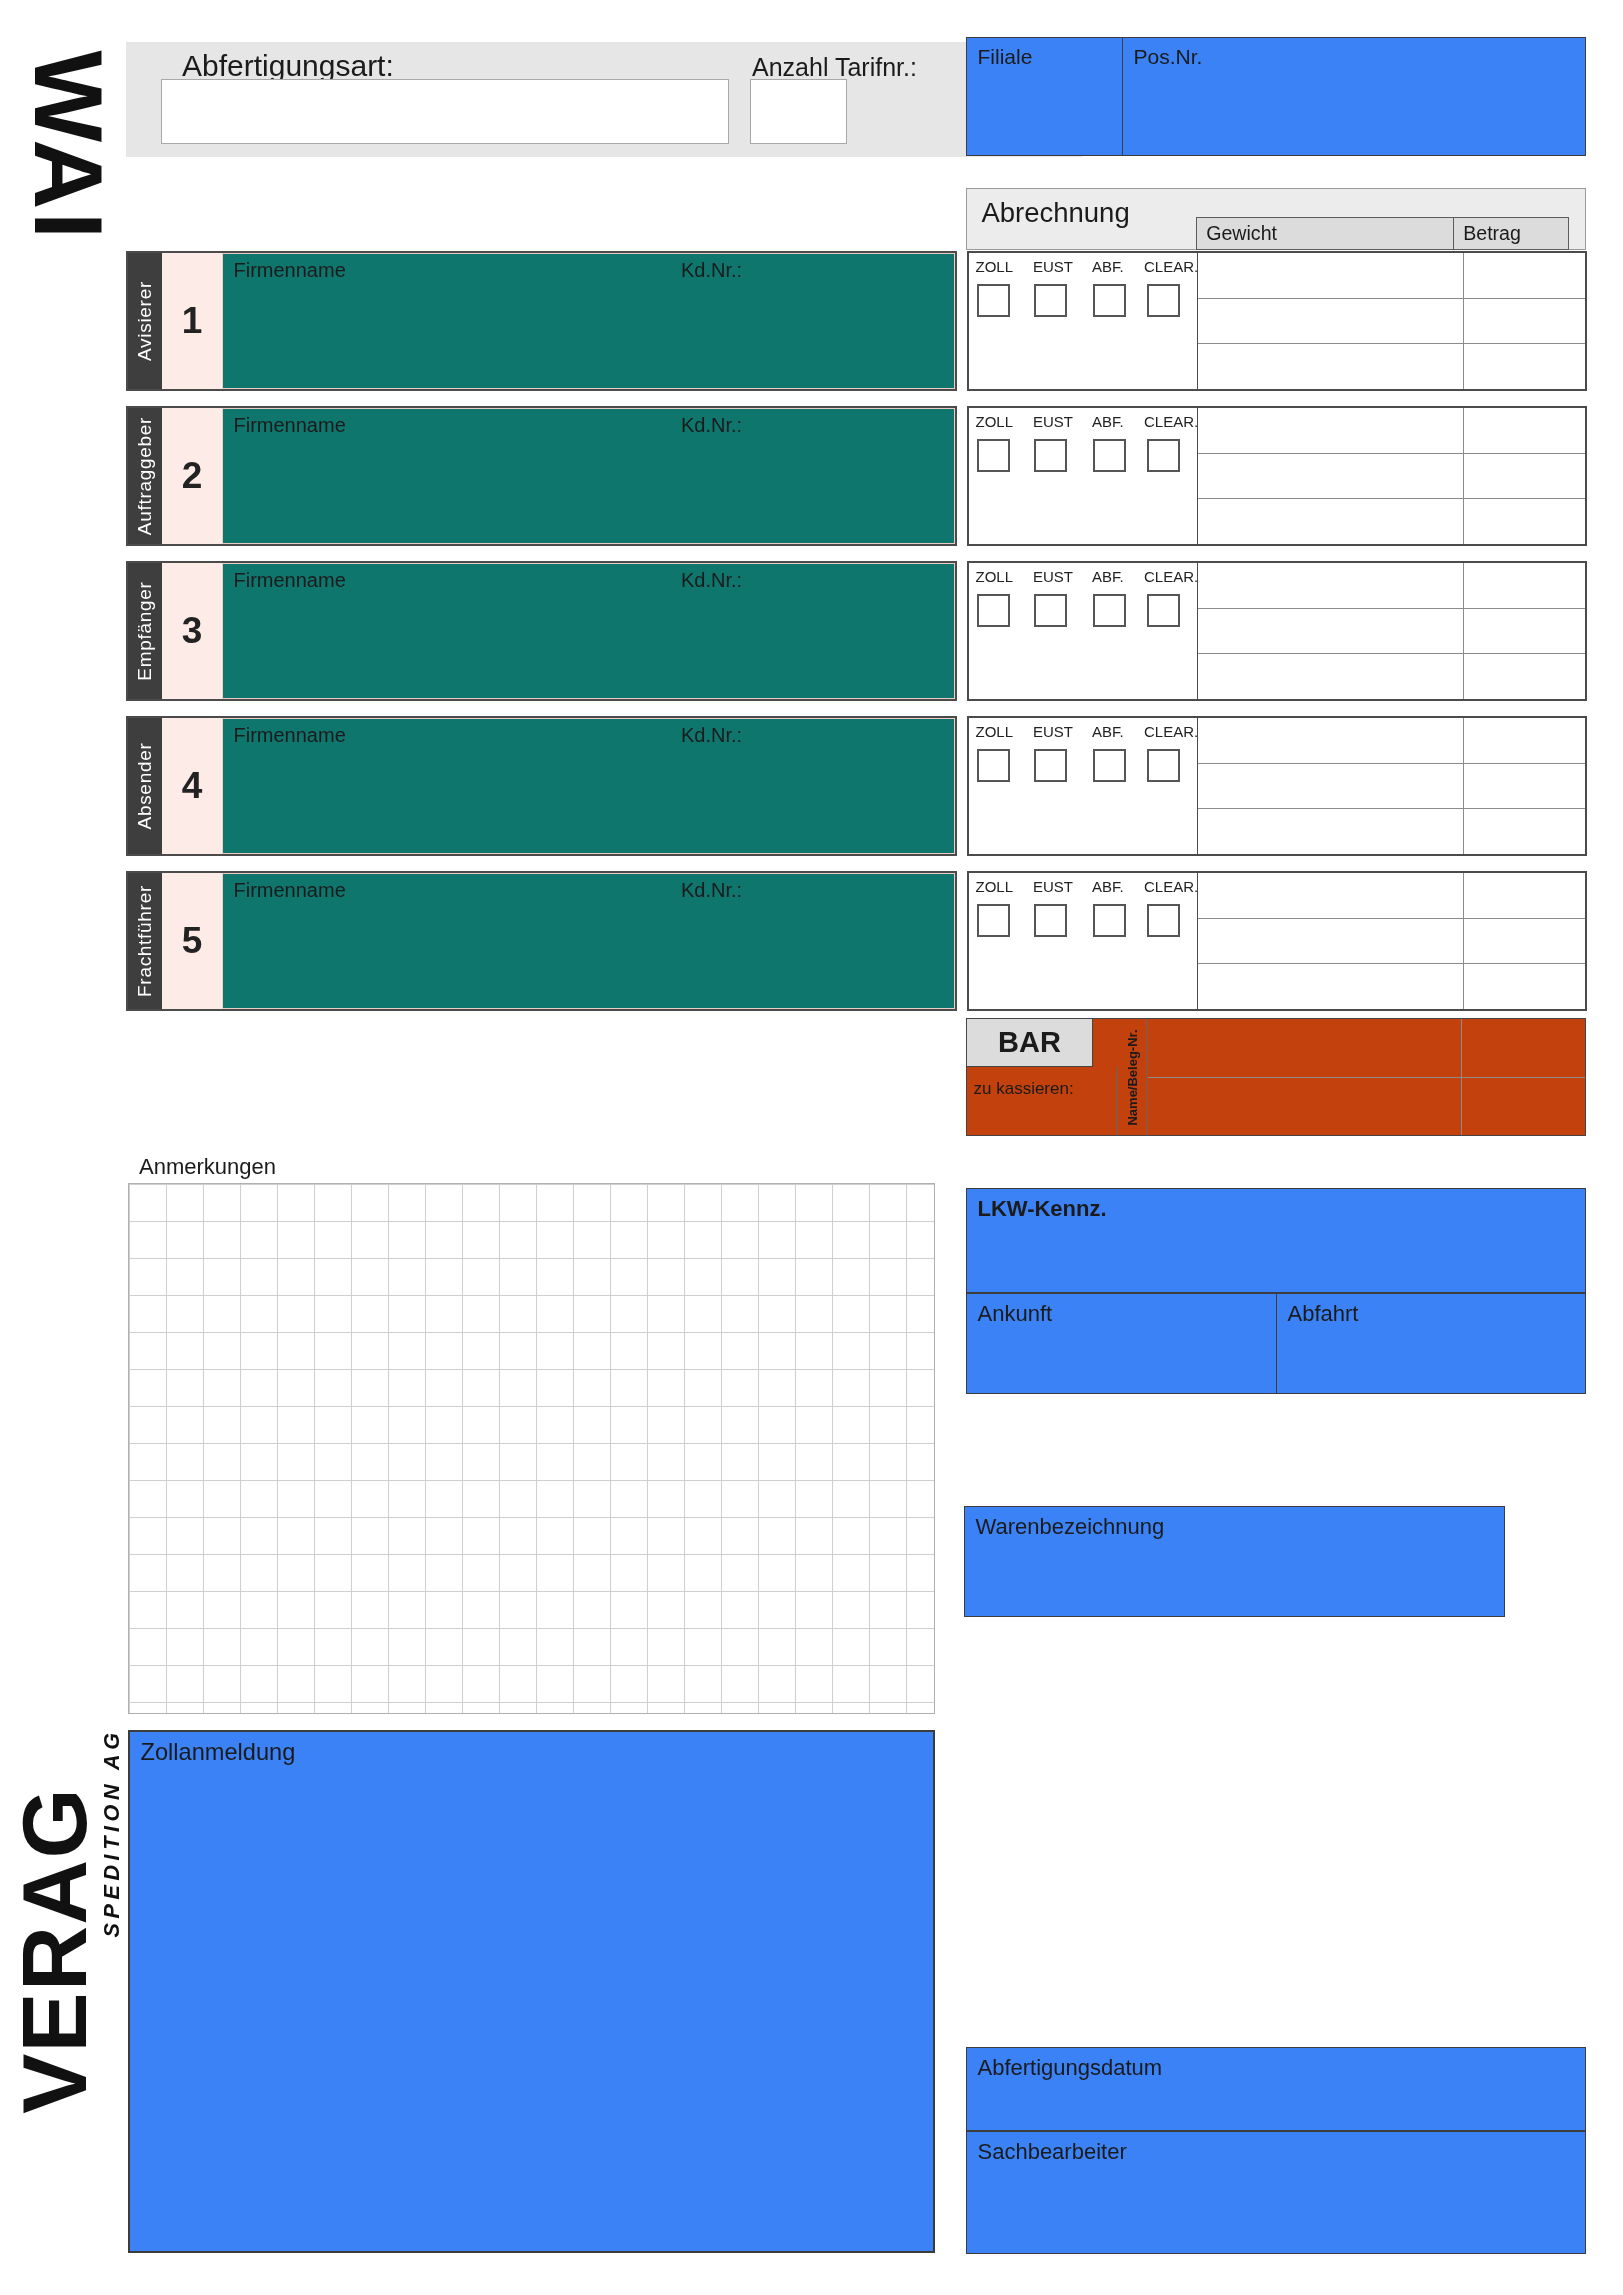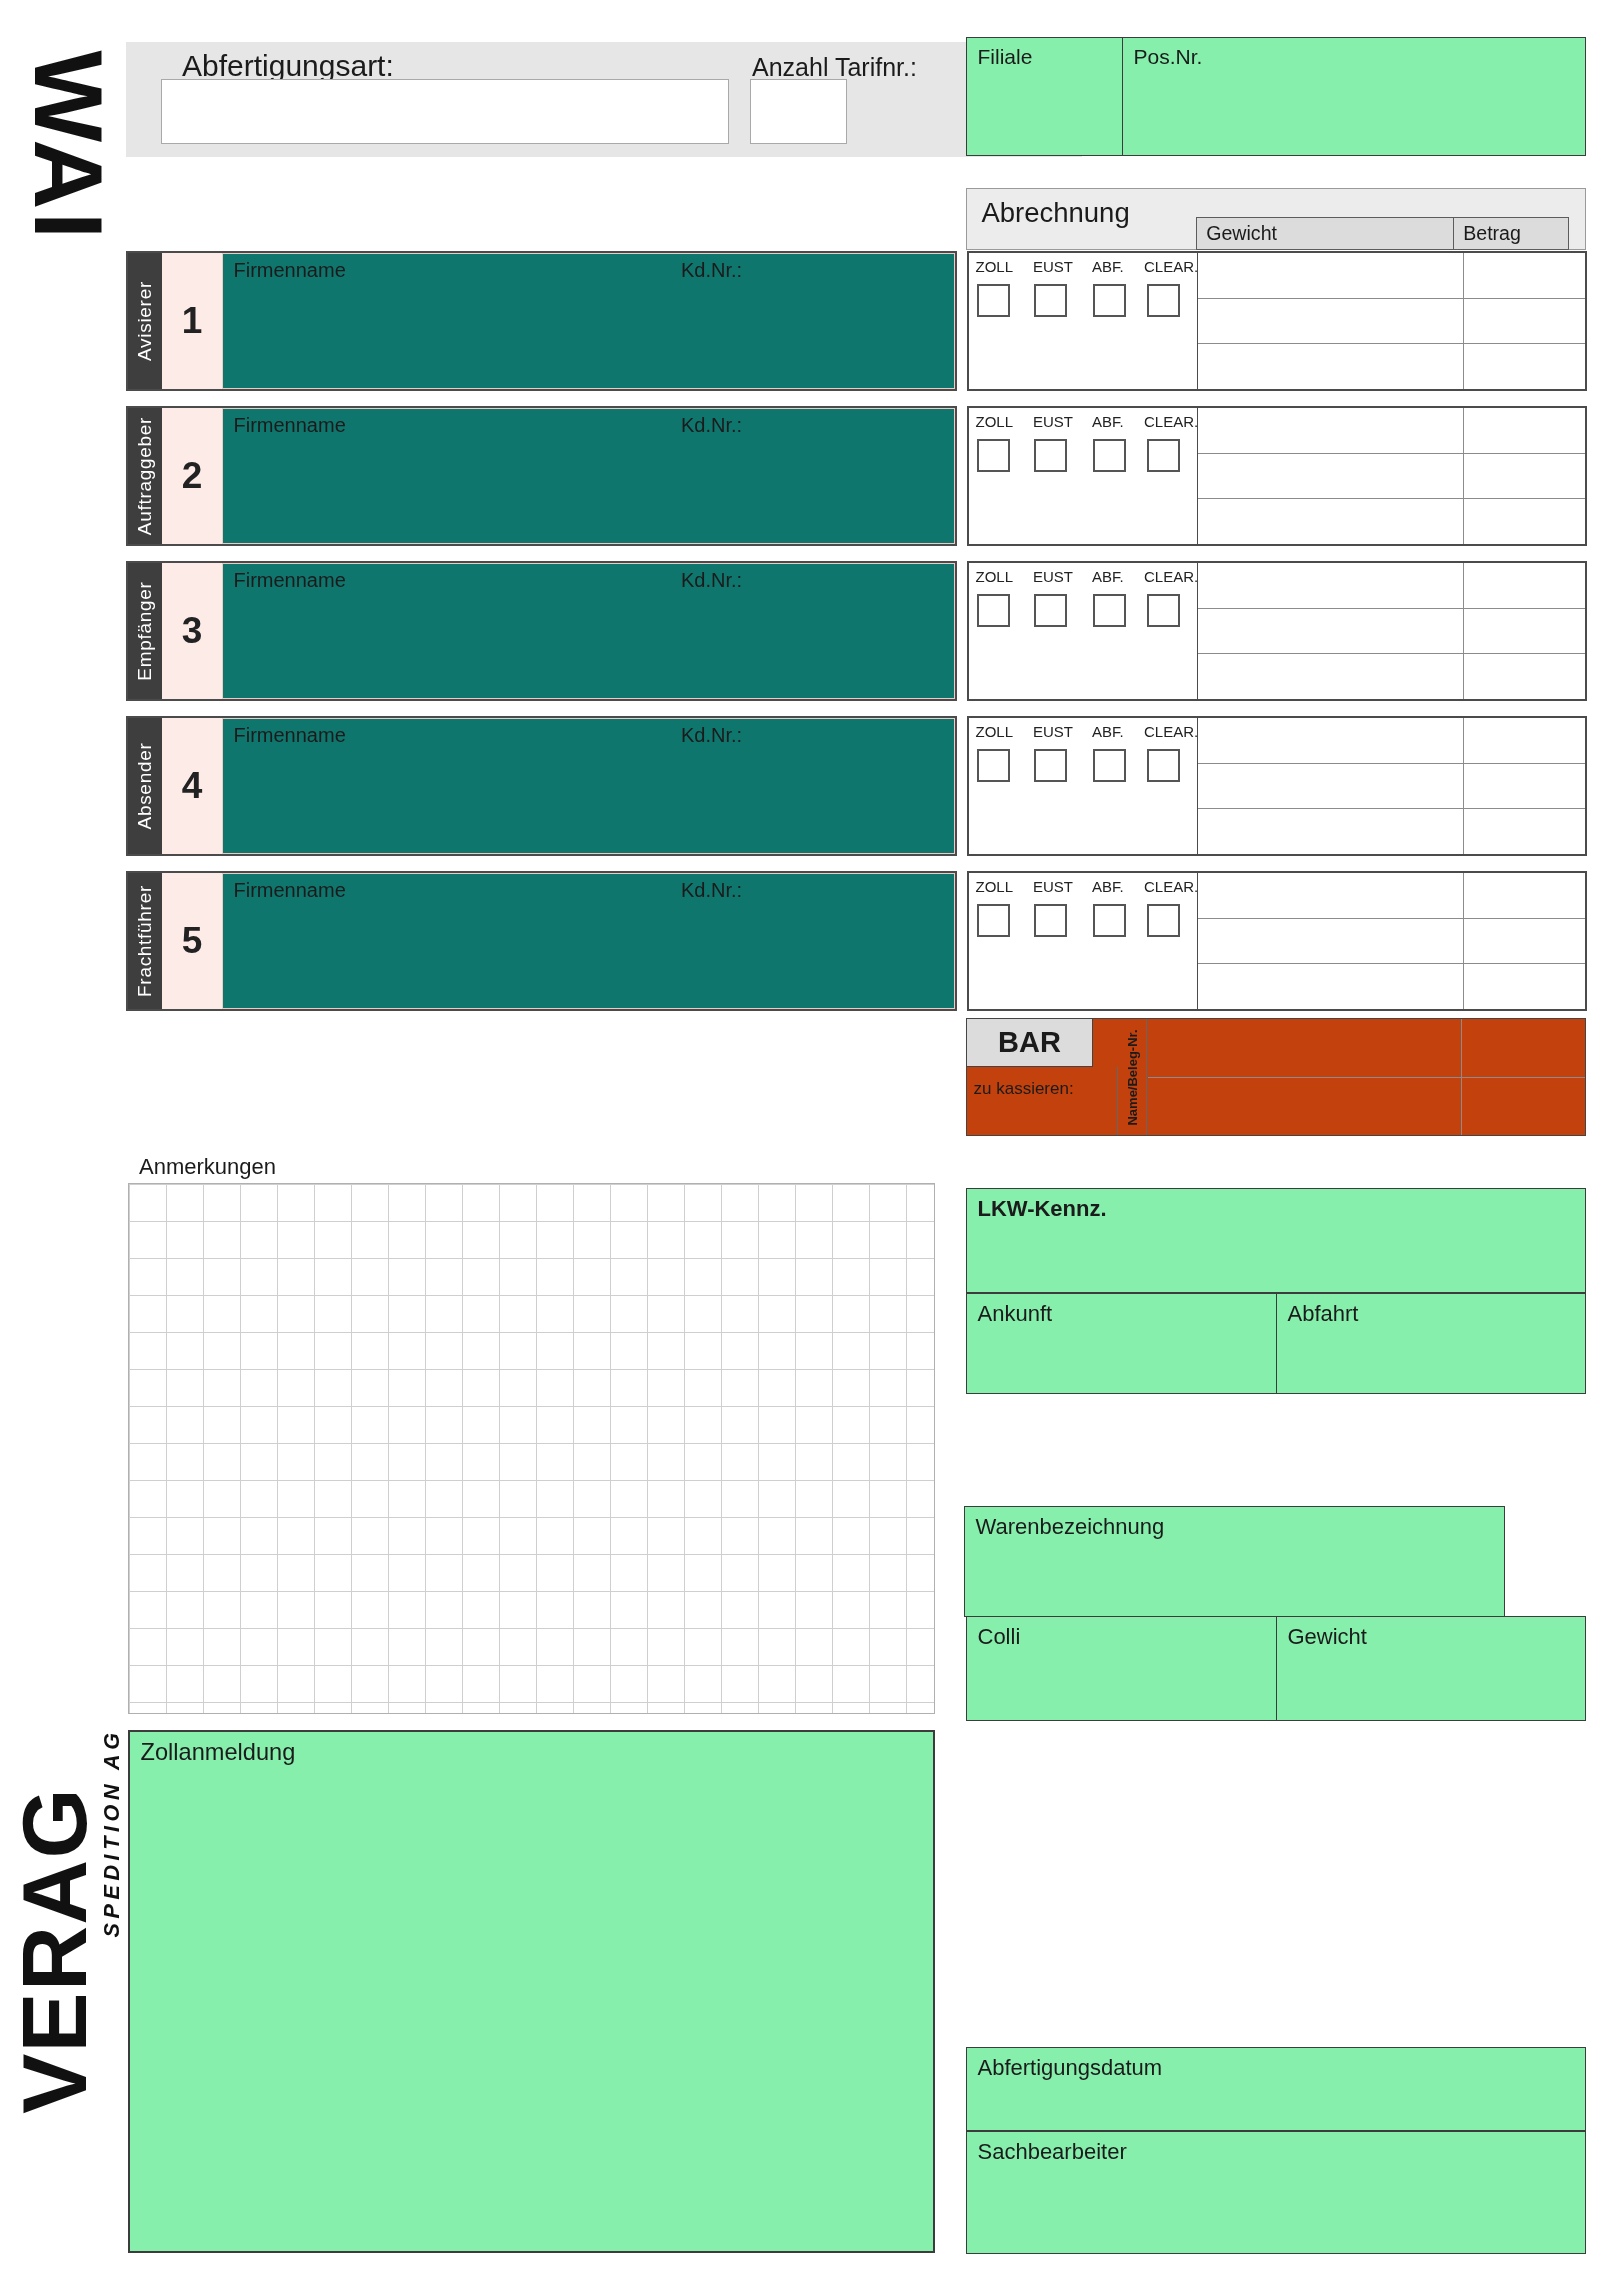--- a/index.html
+++ b/index.html
@@ -14,21 +14,21 @@
   .vwrap { position:absolute; display:flex; align-items:center; justify-content:center; }
   .rot-ccw { transform:rotate(-90deg); white-space:nowrap; }
   .rot-cw  { transform:rotate(90deg);  white-space:nowrap; }
   .wai-text   { font-size:97px; font-weight:bold; letter-spacing:2.6px; color:#111; }
   .verag-text { font-size:90px; font-weight:bold; letter-spacing:1.3px; color:#111; }
   .sped-text  { font-size:21.6px; font-weight:bold; font-style:italic; letter-spacing:4.6px; color:#111; }
 
   
   .hdr-gray { position:absolute; left:126px; top:42px; width:956px; height:115px; background:var(--header-gray,#e6e6e6); }
   .white-field { position:absolute; background:#fff; border:0.7px solid #a9a9a9; }
-  .box { position:absolute; background:#86efac; border:1.3px solid #3c3c3c; }
+  .box { position:absolute; background:#3b82f6; border:1.3px solid #3c3c3c; }
   .cell-label { position:absolute; left:10.5px; top:6.5px; font-size:21px; }
 
   
   .abr-band { position:absolute; left:966px; top:188px; width:620px; height:62px; background:#ececec; border:0.7px solid #9a9a9a; }
   .abr-col-hdr { position:absolute; top:28px; height:33px; background:var(--cell-header-gray,#dcdcdc); border:0.7px solid #5c5c5c; font-size:19.6px; line-height:31px; padding-left:9.2px; }
 
   
   .party-row { position:absolute; left:126px; width:1461px; height:140px; }
   .pr-left  { position:absolute; left:0; top:0; width:831px; height:140px; border:2px solid #4b4b4b; background:#fff; }
   .role-bar { position:absolute; left:0; top:0; bottom:0; width:34px; background:var(--side-bar-dark,#3e3e3e); display:flex; align-items:center; justify-content:center; }
@@ -341,28 +341,20 @@
       <span class="cell-label" style="font-size:22px;">Ankunft</span>
     </div>
     <div class="split-cell" style="left:310px; right:0;">
       <span class="cell-label" style="font-size:22px;">Abfahrt</span>
     </div>
   </div>
 
   <div class="box" style="left:964px; top:1506px; width:541px; height:111px;text-decoration:underline;">
     <span class="cell-label" style="font-size:22px;">Warenbezeichnung</span>
   </div>
-  <div class="box" style="left:966px; top:1616px; width:620px; height:105px;">
-    <div class="split-cell" style="left:0; width:310px; border-right:1.3px solid #3c3c3c;">
-      <span class="cell-label" style="font-size:22px;">Colli</span>
-    </div>
-    <div class="split-cell" style="left:310px; right:0;">
-      <span class="cell-label" style="font-size:22px;">Gewicht</span>
-    </div>
-  </div>
 
   <div class="box" style="left:128px; top:1730px; width:807px; height:523px; border-width:2px;">
     <span class="cell-label" style="font-size:23.6px;">Zollanmeldung</span>
   </div>
 
   <div class="box" style="left:966px; top:2131px; width:620px; height:123px;">
     <span class="cell-label" style="font-size:22px;">Sachbearbeiter</span>
   </div>
   <div class="box" style="left:966px; top:2047px; width:620px; height:84px;">
     <span class="cell-label" style="font-size:22px;">Abfertigungsdatum</span>

